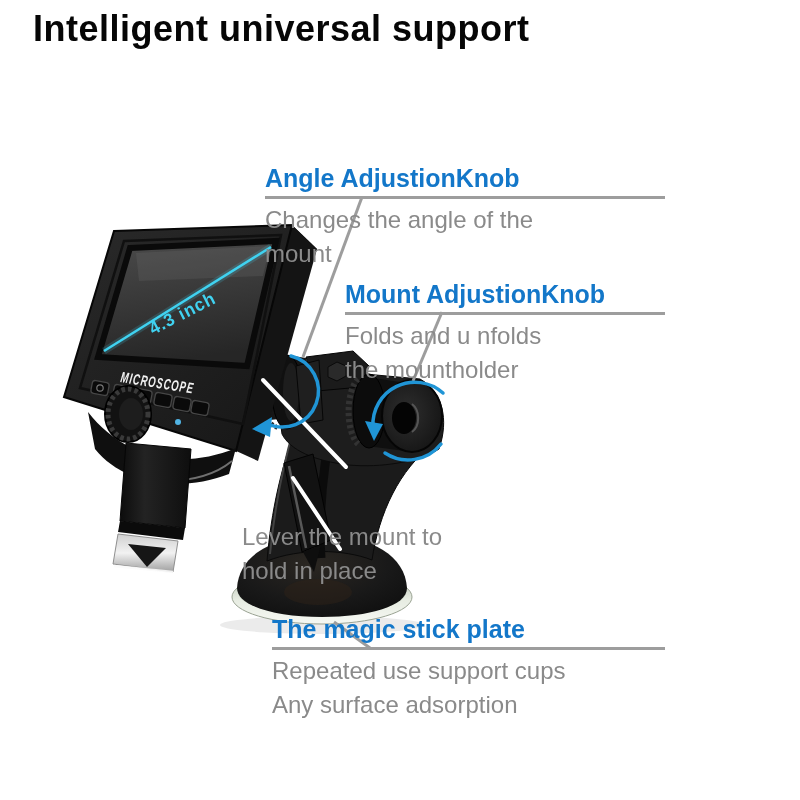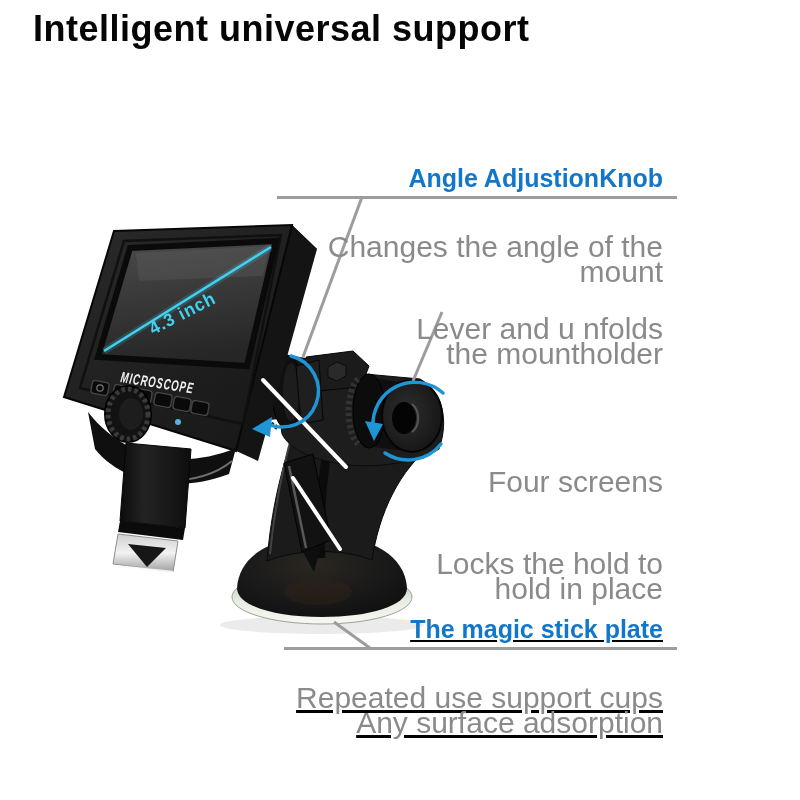--- a/index.html
+++ b/index.html
@@ -6,30 +6,30 @@
   .canvas{
     position:relative;width:711px;height:800px;background:#fff;overflow:hidden;
     font-family:"Liberation Sans",sans-serif;
   }
   .title{
     position:absolute;left:33px;top:8px;margin:0;
     font-size:36px;font-weight:bold;letter-spacing:0.5px;
     color:var(--title_color,#060606);white-space:nowrap;
   }
   .illustration{position:absolute;left:0;top:0;width:800px;height:800px;}
-  .callout{position:absolute;right:34px;text-align:right;}
+  .callout{position:absolute;right:46px;text-align:left;}
   .callout-title{
     font-size:25px;font-weight:bold;line-height:26px;
     padding:0 14px 5px 0;
     border-bottom:3px solid var(--line_gray,#9d9d9d);
     color:var(--label_blue,#1377c9);white-space:nowrap;
   }
   .callout-desc{
-    font-size:30px;line-height:25px;padding:4px 14px 0 0;
-    color:var(--desc_gray,#8a8a8a);white-space:pre-line;margin-top:31px;
+    font-size:24px;line-height:34px;padding:4px 14px 0 0;
+    color:var(--desc_gray,#8a8a8a);white-space:pre-line;
   }
   
   .leader{stroke:var(--line_gray,#9d9d9d);stroke-width:3;fill:none;}
   .leader-white{stroke:#ffffff;stroke-width:4;fill:none;stroke-linecap:round;}
   .arc{stroke:var(--arrow_blue,#2095d6);stroke-width:3.5;fill:none;stroke-linecap:round;}
   .arc-fill{fill:var(--arrow_blue,#2095d6);}
   .cyan-line{stroke:var(--screen_cyan,#40d2f0);stroke-width:2.5;}
   .cyan-line-glow{stroke:var(--screen_cyan,#40d2f0);stroke-width:7;opacity:0.18;}
   .screen-size{fill:var(--screen_cyan,#40d2f0);font-family:"Liberation Sans",sans-serif;font-size:18px;font-weight:bold;letter-spacing:1px;}
   .brand{fill:#f2f2f2;font-family:"Liberation Sans",sans-serif;font-size:15px;font-weight:bold;font-style:italic;letter-spacing:1.5px;}
@@ -194,32 +194,32 @@
     </g>
   </svg>
 
   <div class="callout" style="top:165px;width:400px;">
     <div class="callout-title">Angle AdjustionKnob</div>
     <div class="callout-desc">Changes the angle of the
 mount</div>
   </div>
 
   <div class="callout" style="top:281px;width:320px;">
-    <div class="callout-desc">Lever and u nfolds
+    <div class="callout-title">Mount AdjustionKnob</div>
+    <div class="callout-desc">Folds and u nfolds
 the mountholder</div>
   </div>
 
   <div class="callout" style="top:434px;width:417px;">
-    <div class="callout-desc">Four screens</div>
   </div>
 
   <div class="callout" style="top:516px;width:423px;">
-    <div class="callout-desc">Locks the hold to
+    <div class="callout-desc">Lever the mount to
 hold in place</div>
   </div>
 
-  <div class="callout" style="top:616px;width:393px;text-decoration:underline;">
+  <div class="callout" style="top:616px;width:393px;">
     <div class="callout-title">The magic stick plate</div>
     <div class="callout-desc">Repeated use support cups
 Any surface adsorption</div>
   </div>
 
 </div>
 
 </body></html>

